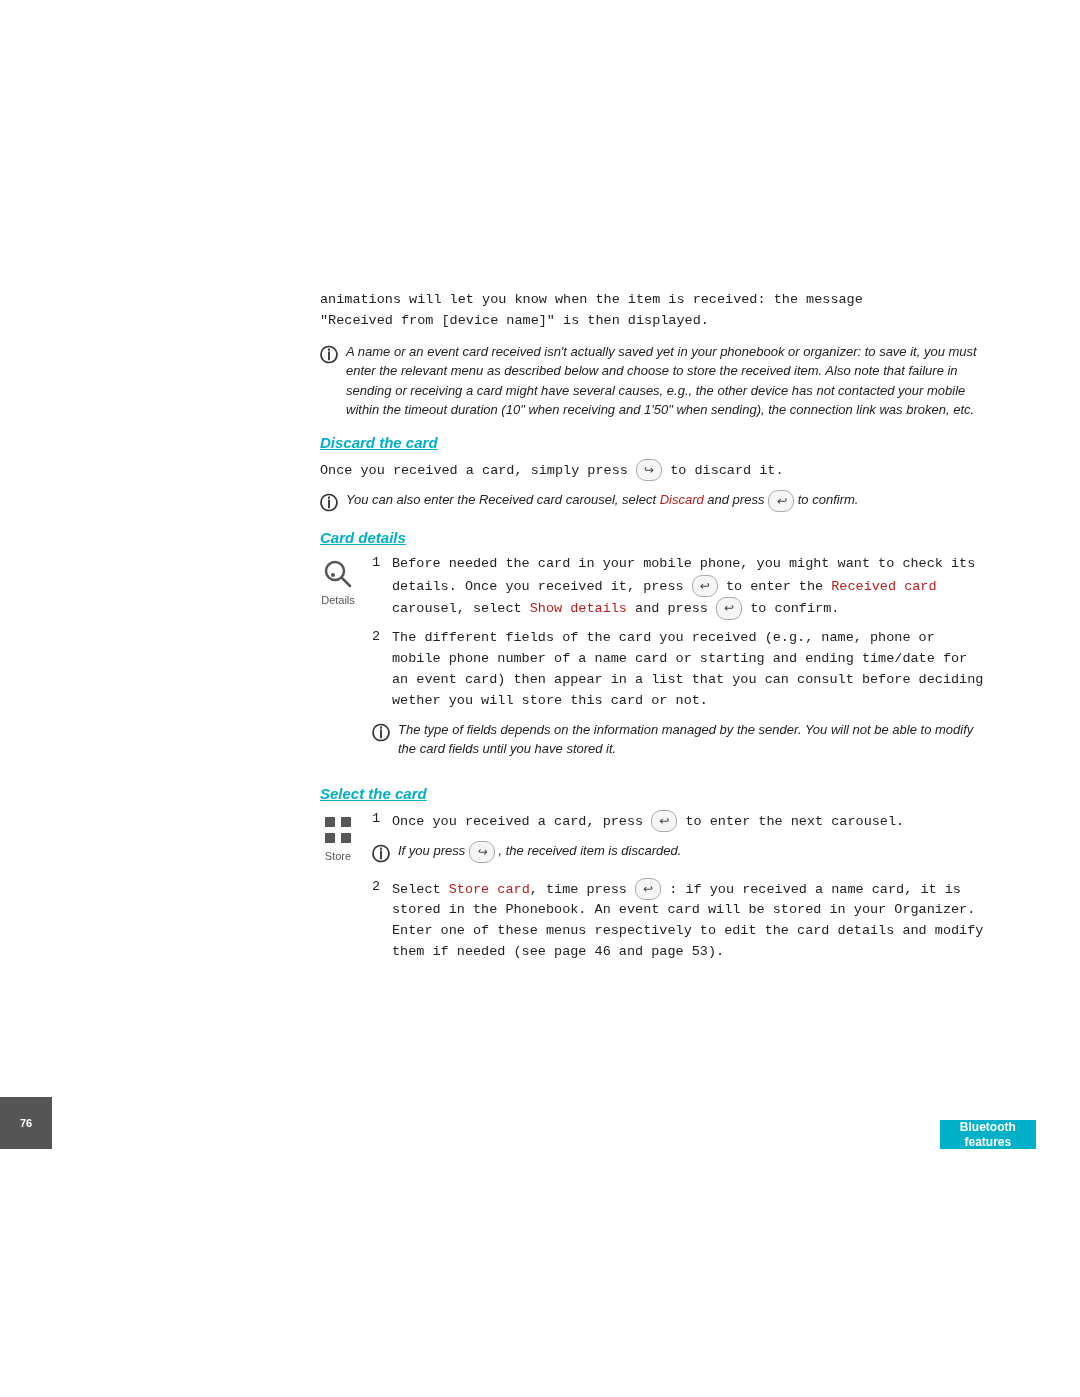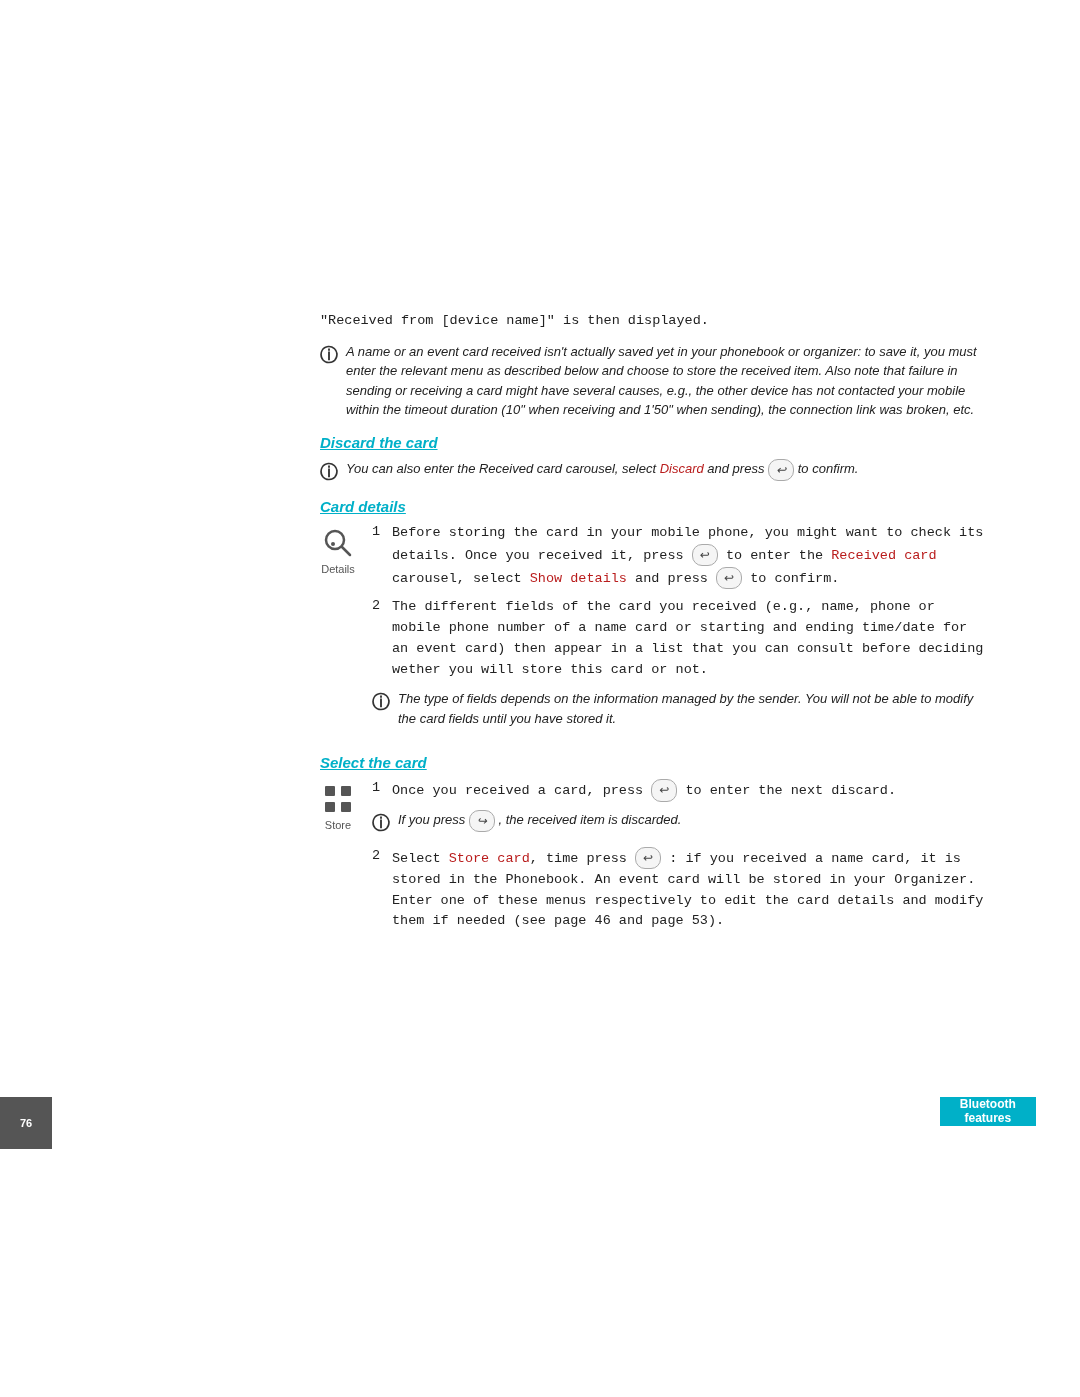--- a/index.html
+++ b/index.html
@@ -138,21 +138,21 @@
       font-family: Arial, sans-serif;
       display: flex;
       align-items: center;
       justify-content: center;
       width: 52px;
       flex-shrink: 0;
     }
     .bottom-tabs {
       display: flex;
       flex: 1;
-      align-items: flex-start;
+      align-items: flex-end;
     }
     .bottom-tab {
       flex: 1;
       background: #c8c8c8;
       border-left: 2px solid #fff;
       display: flex;
       align-items: center;
       justify-content: center;
     }
     .bottom-tab.active {
@@ -174,31 +174,38 @@
     }
   </style>
 </head>
 <body>
 
 <div class="page">
 
   <div class="content-area">
 
     <div class="intro-text">
-      <br>
+      <span>animations will let you know when the item is received: the message</span><br>
       <span>"Received from [device name]" is then displayed.</span>
     </div>
 
     <div class="note-block">
       <span class="note-icon">ⓘ</span>
       <span class="note-text">A name or an event card received isn't actually saved yet in your phonebook or organizer: to save it, you must enter the relevant menu as described below and choose to store the received item. Also note that failure in sending or receiving a card might have several causes, e.g., the other device has not contacted your mobile within the timeout duration (10" when receiving and 1'50" when sending), the connection link was broken, etc.</span>
     </div>
 
     <div class="section-heading">Discard the card</div>
     <div class="section-body">
+      <div class="step-row">
+        <span class="step-text">
+          <span>Once you received a card, simply press</span>
+          <span class="press-btn">↪</span>
+          <span>to discard it.</span>
+        </span>
+      </div>
       <div class="note-block">
         <span class="note-icon">ⓘ</span>
         <span class="note-text">
           <span>You can also enter the Received card carousel, select </span><span class="cyan-link">Discard</span><span> and press</span>
           <span class="press-btn">↩</span>
           <span>to confirm.</span>
         </span>
       </div>
     </div>
 
@@ -211,21 +218,21 @@
           <line x1="22" y1="22" x2="30" y2="30" stroke="#555" stroke-width="2.5" stroke-linecap="round"></line>
           <circle cx="13" cy="19" r="2" fill="#555"></circle>
         </svg>
         <span class="icon-caption">Details</span>
       </div>
       <div class="section-steps">
 
         <div class="step-row">
           <span class="step-num">1</span>
           <span class="step-text">
-            <span>Before storing the card in your mobile phone, you might want to check its details. Once you received it, press</span>
+            <span>Before needed the card in your mobile phone, you might want to check its details. Once you received it, press</span>
             <span class="press-btn">↩</span>
             to enter the <span class="cyan-link">Received card</span>
             <span> carousel, select </span><span class="cyan-link">Show details</span>
             <span>and press</span>
             <span class="press-btn">↩</span>
             <span>to confirm.</span>
           </span>
         </div>
 
         <div class="step-row">
@@ -253,21 +260,21 @@
         </svg>
         <span class="icon-caption">Store</span>
       </div>
       <div class="section-steps">
 
         <div class="step-row">
           <span class="step-num">1</span>
           <span class="step-text">
             <span>Once you received a card, press</span>
             <span class="press-btn">↩</span>
-            <span>to enter the next discard.</span>
+            <span>to enter the next carousel.</span>
           </span>
         </div>
 
         <div class="note-block">
           <span class="note-icon">ⓘ</span>
           <span class="note-text">
             <span>If you press</span>
             <span class="press-btn">↪</span>
             <span>, the received item is discarded.</span>
           </span>

